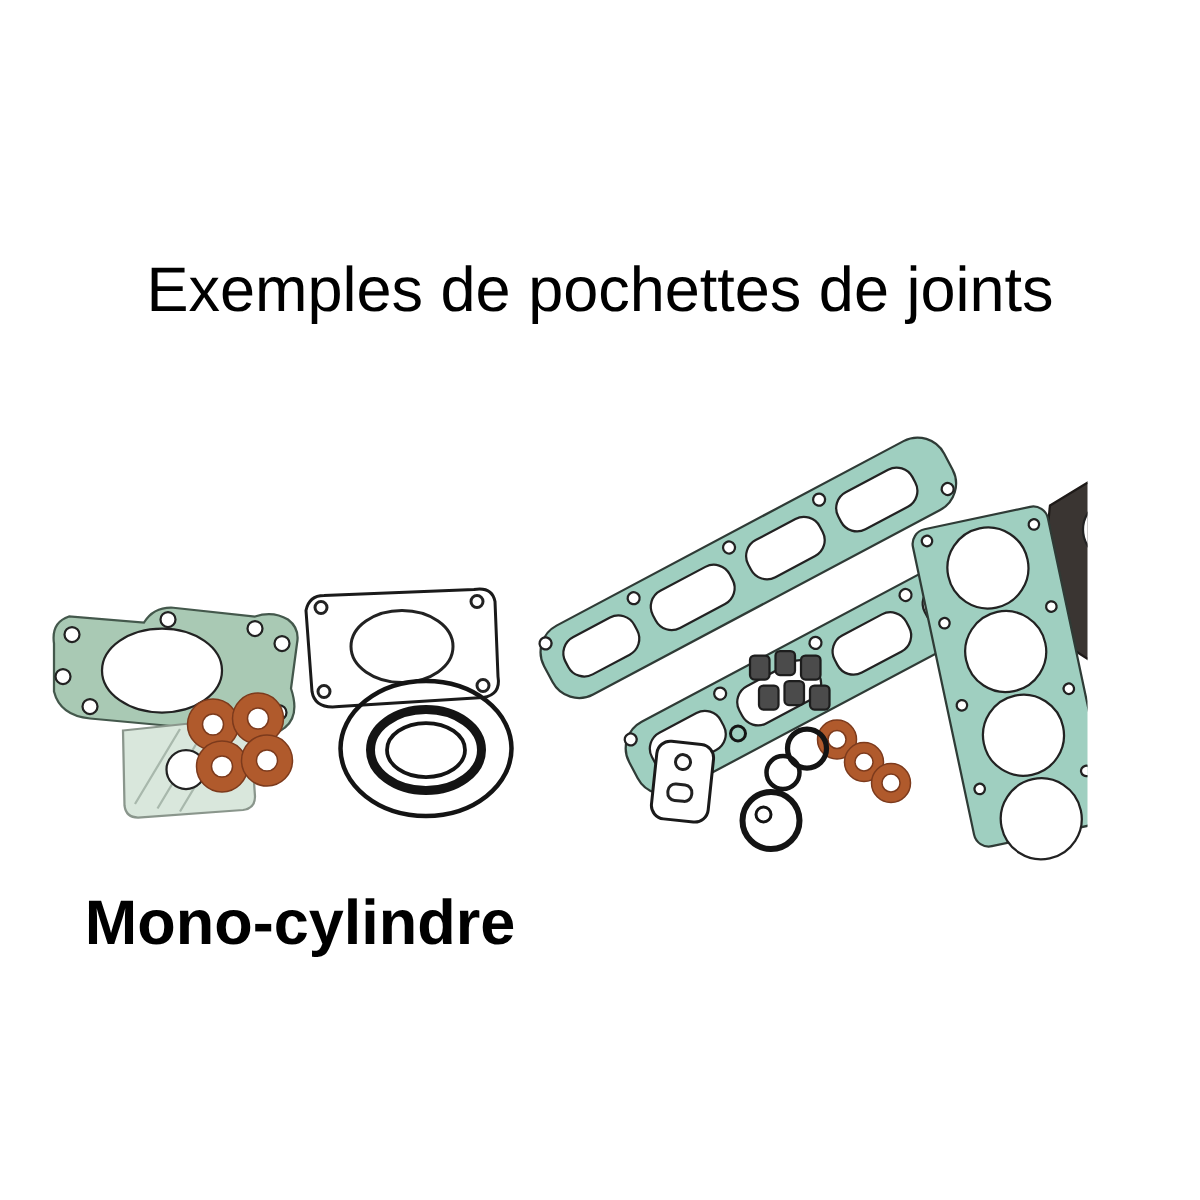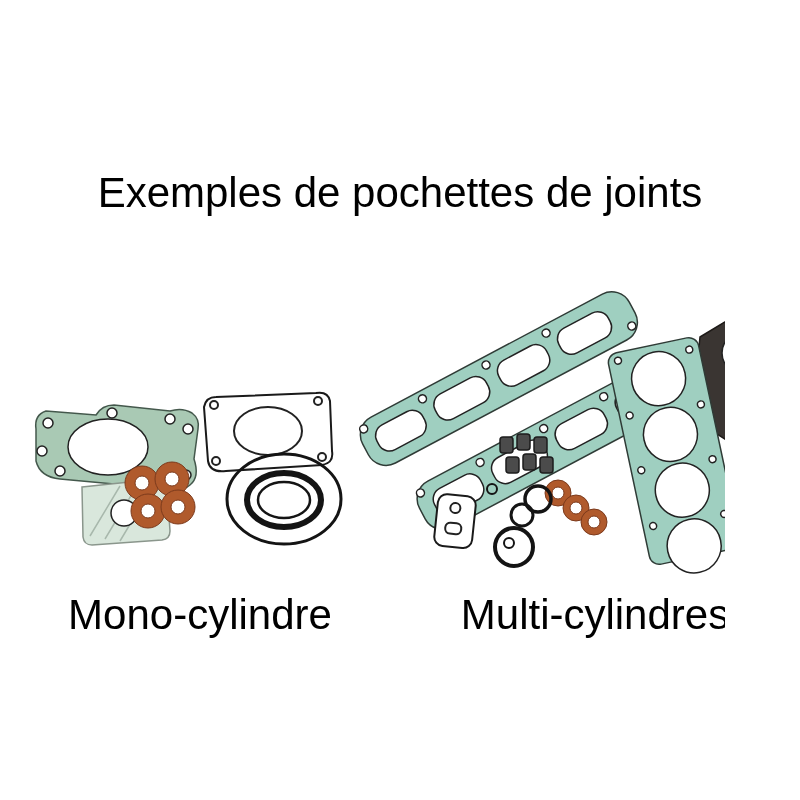--- a/index.html
+++ b/index.html
@@ -19,21 +19,21 @@
     position:relative;width:725px;height:800px;background:var(--background);
     overflow:hidden;font-family:"Liberation Sans",sans-serif;color:var(--text);margin-top:31px;
   }
   .title{
     position:absolute;top:136px;left:0;width:800px;text-align:center;
     font-size:42px;line-height:1.22;color:var(--text);
   }
   .label{
     position:absolute;top:560px;font-size:42px;color:var(--text);text-align:center;white-space:nowrap;
   }
-  .label-left{left:0;width:400px;}
+  .label-left{left:0;width:400px;font-weight:bold;}
   .label-right{left:390px;width:410px;}
   svg.art{position:absolute;top:0;left:0;}
 
   
   .teal{fill:var(--gasket-teal);stroke:#2f3b36;stroke-width:1.5;}
   .greenish{fill:var(--gasket-green);stroke:#44584c;stroke-width:1.5;}
   .hole{fill:#ffffff;stroke:#222222;stroke-width:1.5;}
   .holethin{fill:none;stroke:#222222;stroke-width:2;}
   .linework{fill:#ffffff;stroke:var(--outline);stroke-width:2;}
   .oring{fill:none;stroke:#141414;}
@@ -191,15 +191,14 @@
 
       <g>
         <ellipse class="oring" cx="284" cy="468" rx="57" ry="45" stroke-width="3"></ellipse>
         <ellipse class="oring" cx="284" cy="469" rx="37" ry="27" stroke-width="6"></ellipse>
         <ellipse class="oring" cx="284" cy="469" rx="26" ry="18" stroke-width="2.5"></ellipse>
       </g>
     </g>
   </svg>
 
   <div class="label label-left">Mono-cylindre</div>
-  <div class="label label-right">Multi-cylindres</div>
 
 </div>
 
 </body></html>

